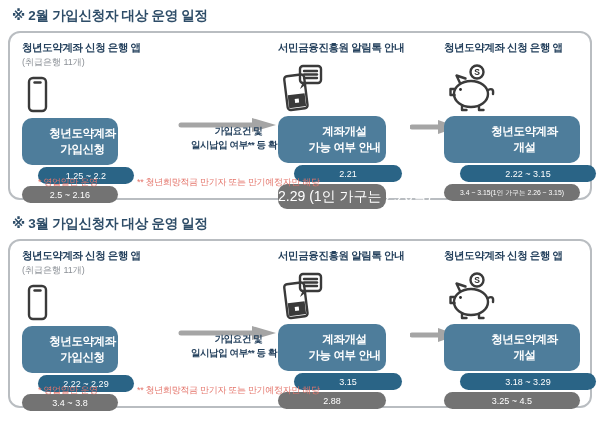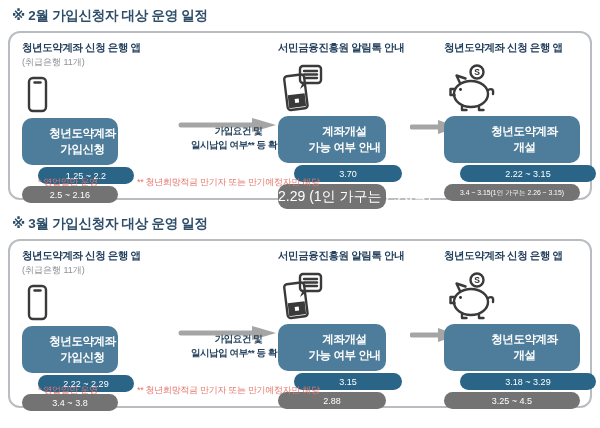--- a/index.html
+++ b/index.html
@@ -100,21 +100,21 @@
         </g>
         <rect class="ln" x="22" y="3" width="21" height="17" rx="3" fill="#ffffff"></rect>
         <polygon points="25,19 22,26 31,19" fill="#3a3a3a"></polygon>
         <line class="ln" x1="26" y1="8" x2="39" y2="8" stroke-width="2"></line>
         <line class="ln" x1="26" y1="11.5" x2="39" y2="11.5" stroke-width="2"></line>
         <line class="ln" x1="26" y1="15" x2="39" y2="15" stroke-width="2"></line>
       </svg>
     </div>
     <div class="main-box w2 prewrap">계좌개설
 가능 여부 안내</div>
-    <div class="pill pill-mid w2">3.70</div>
+    <div class="pill pill-mid w2">2.21</div>
     <div class="pill pill-dark w2 small-text">2.29 (1인 가구는 2.23일)</div>
   </div>
 
   <div class="arrow2">
     <svg width="50" height="16" viewBox="0 0 50 16">
       <line x1="2" y1="8" x2="30" y2="8" stroke="#a5a5a5" stroke-width="5" stroke-linecap="round"></line>
       <polygon points="28,1 48,8 28,15" fill="#a5a5a5"></polygon>
     </svg>
   </div>
 

